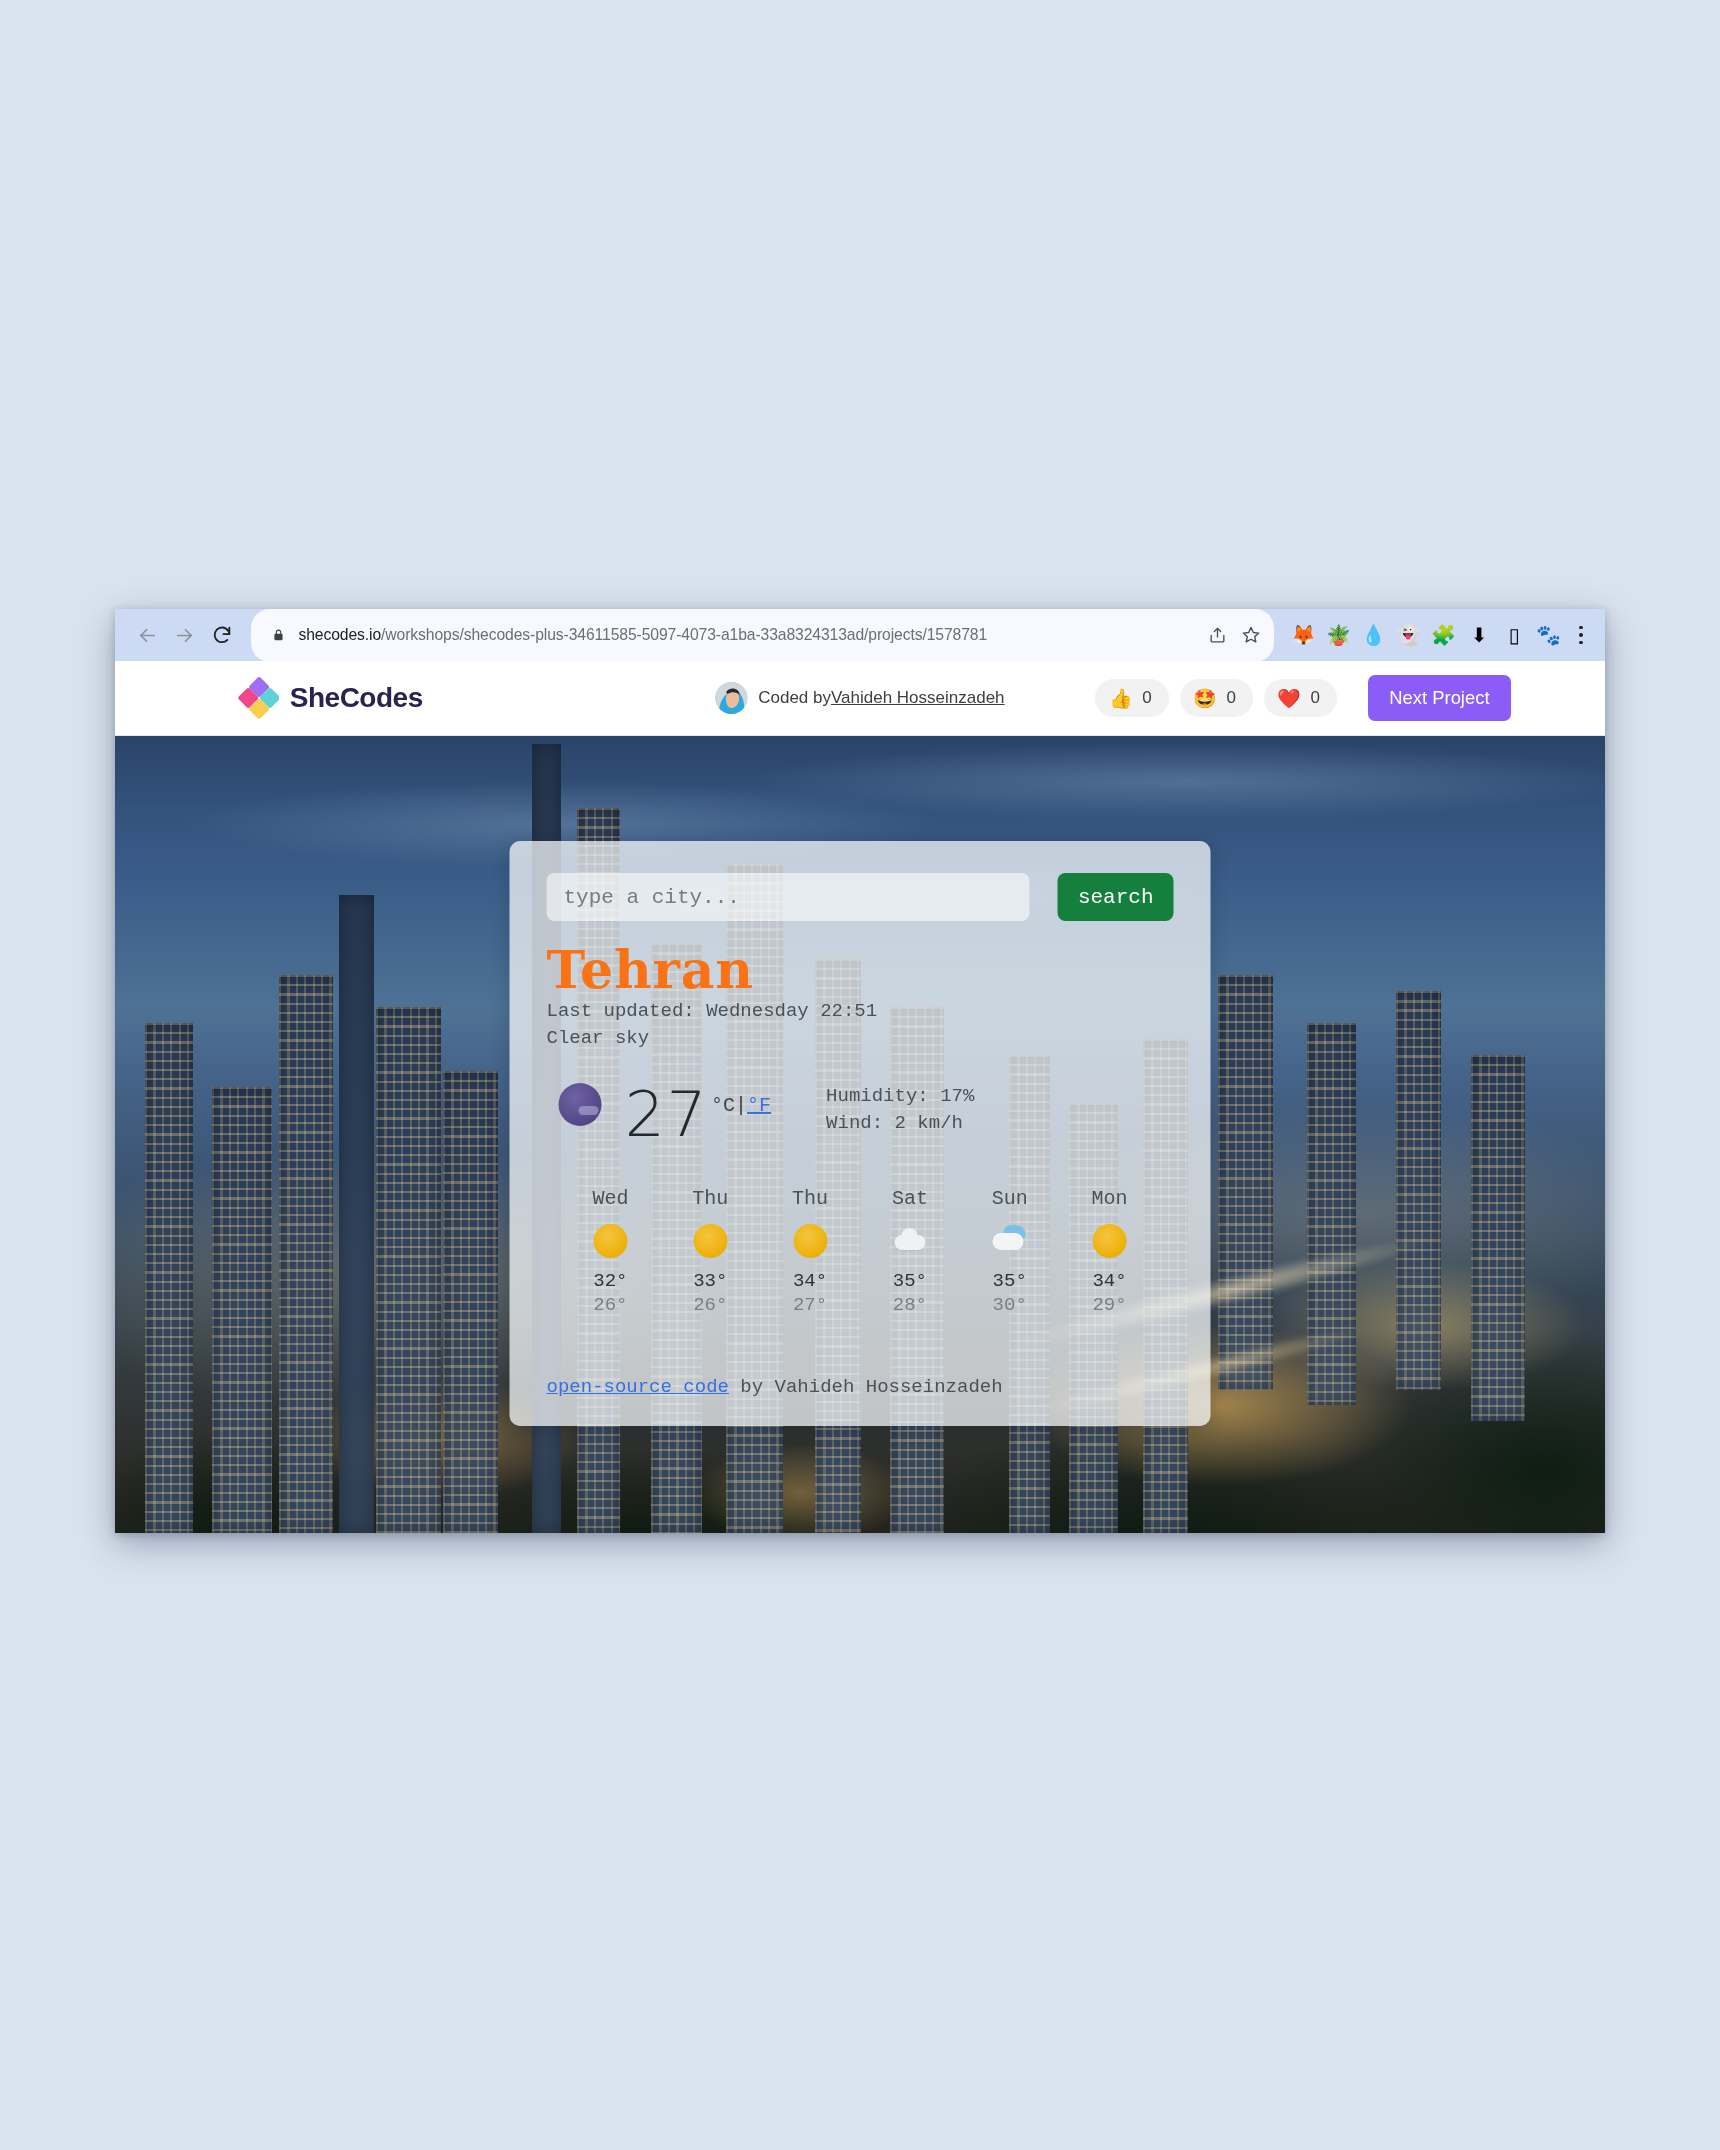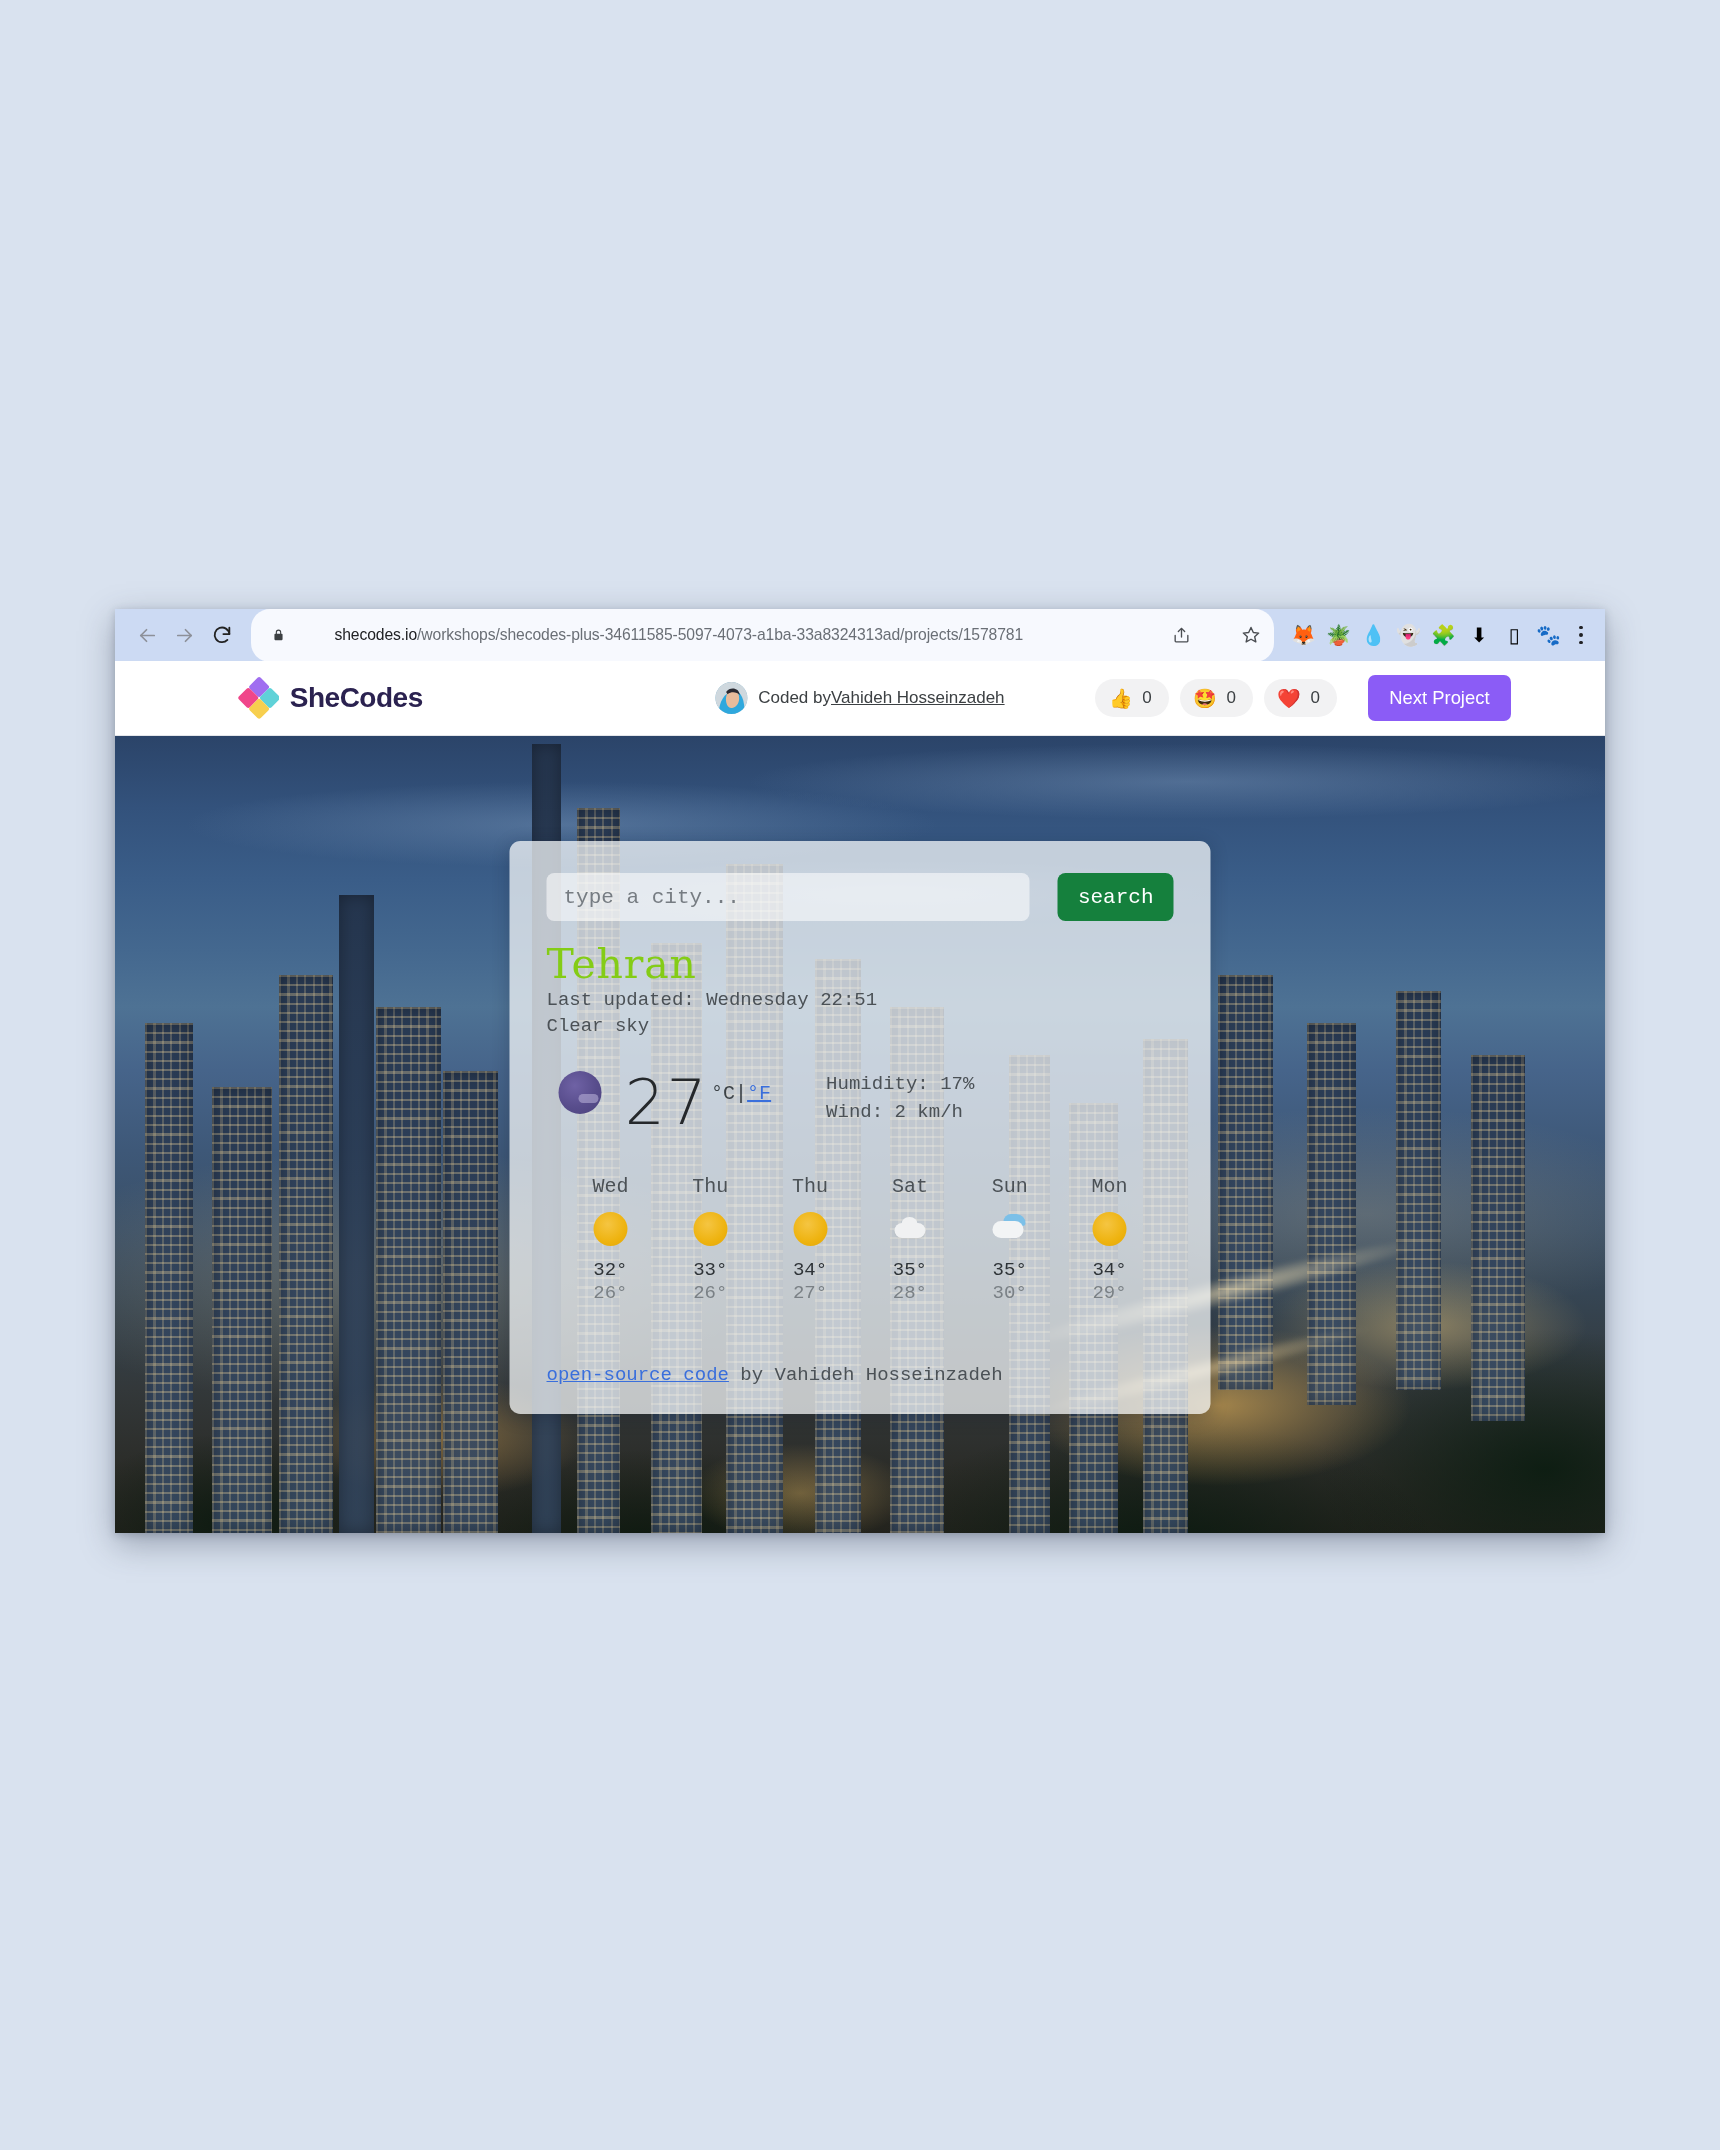--- a/index.html
+++ b/index.html
@@ -53,21 +53,20 @@
     flex: 1;
     height: 53px;
     margin-left: 10.8px;
     background: #f7f9fe;
     border-radius: 19px;
     display: flex;
     align-items: center;
     padding: 0 7.7px 0 20px;
     box-sizing: border-box;
     min-width: 0;
-    gap: 36px;
   }
   .lock-icon {
     flex: none;
     width: 15.4px; height: 17px;
     margin-right: 12.3px;
     display:flex; align-items:center; justify-content:center;
   }
   .url-text {
     flex: 1;
     font-size: 15.7px;
@@ -302,23 +301,23 @@
     background: #15803d;
     color: #ffffff;
     font-family: "Liberation Mono", monospace;
     font-size: 21px;
     cursor: pointer;
   }
 
   .city-name {
     margin: 21.5px 0 0 0;
     font-family: "DejaVu Serif", serif;
-    font-weight: normal;
-    font-size: 41px;
-    color: #84cc16;
+    font-weight: bold;
+    font-size: 52px;
+    color: #f97316;
     letter-spacing: 0.8px;
     line-height: 1.05;
   }
   .meta-line {
     font-family: "Liberation Mono", monospace;
     font-size: 19px;
     color: #4b5156;
     line-height: 1.25;
     margin-top: 3.1px;
   }

